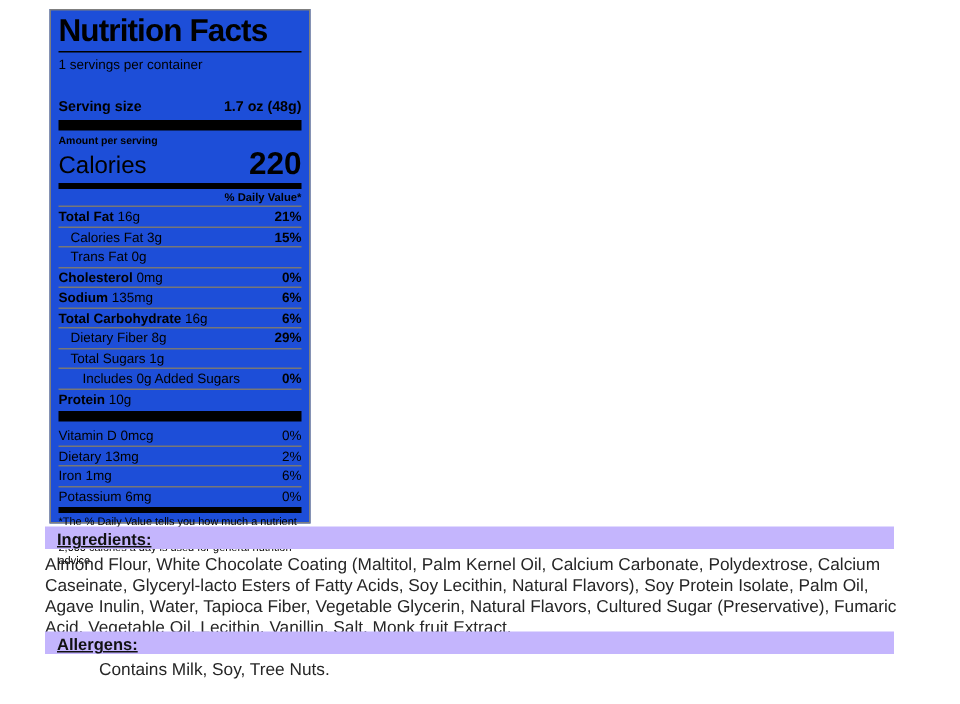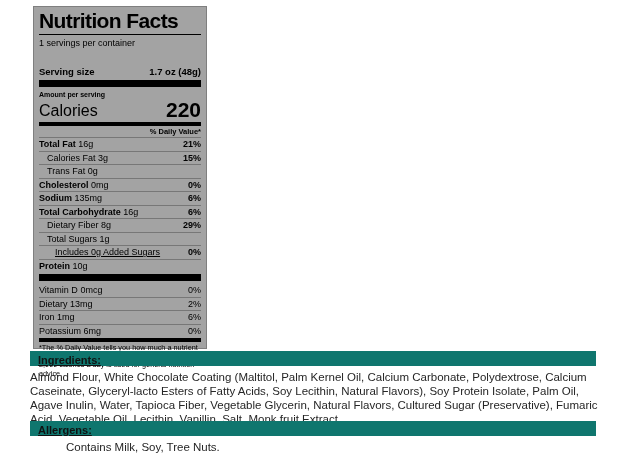--- a/index.html
+++ b/index.html
@@ -3,21 +3,21 @@
 <meta charset="utf-8">
 <style>
   * { margin:0; padding:0; box-sizing:border-box; }
   html,body { background:#ffffff; }
   body { font-family:"Liberation Sans", sans-serif; color:#1a1a1a; }
   #page { position:relative; width:640px; height:469px; background:#ffffff; overflow:hidden; }
 
   
   .nf {
     position:absolute; left:33px; top:6px; width:174px; height:343px;
-    border:1px solid #7f7f7f; background:#a3a3a3; padding:3px 5px 2px 5px;
+    border:1px solid #7f7f7f; background:#1d4ed8; padding:3px 5px 2px 5px;
     color:#000;
   }
   .nf-title {
     font-size:21px; font-weight:bold; letter-spacing:-0.6px;
     border-bottom:1px solid #000; padding-bottom:2px; line-height:22px;
   }
   .nf-servings { font-size:9px; padding-top:3px; line-height:11px; }
   .nf-servsize { display:flex; justify-content:space-between; font-size:9.5px; font-weight:bold; line-height:13px;margin-top:16px; }
   .bar7 { height:7px; background:#000; margin:2px 0; }
   .bar4 { height:4px; background:#000; margin:2px 0 0 0; }
@@ -27,31 +27,31 @@
   .nf-cal-value { font-size:21px; font-weight:bold; line-height:21px; }
   .nf-dv { text-align:right; font-size:7.5px; font-weight:bold; line-height:11px; }
   .nrow {
     display:flex; justify-content:space-between;
     font-size:9px; line-height:12.5px; height:13.5px;
     border-top:1px solid #777; align-items:center;
   }
   .nrow .left { white-space:nowrap; }
   .nm-bold { font-weight:bold; }
   .ind1 { padding-left:8px; }
-  .ind2 { padding-left:16px;text-decoration:underline; }
+  .ind2 { padding-left:16px; }
   .dv-bold { font-weight:bold; }
   .nf-foot {
     border-top:0; font-size:7.3px; line-height:8.6px; padding-top:2px; color:#000;
   }
   .foot-sep { height:4px; background:#000; margin-top:1px; }
 
   
   .sec-bar {
     position:absolute; left:30px; width:566px; height:15px;
-    background:#0f766e; line-height:15px; padding-left:8px;
+    background:#c4b5fd; line-height:15px; padding-left:8px;
   }
   .sec-heading {
     font-size:11px; font-weight:bold; text-decoration:underline; color:#111;
   }
   .sec-text {
     position:absolute; left:30px; width:570px;
     font-size:11.5px; line-height:14px; color:#262626;
   }
   #ingredients-bar { top:351px; }
   #ingredients-text { top:370px; }

